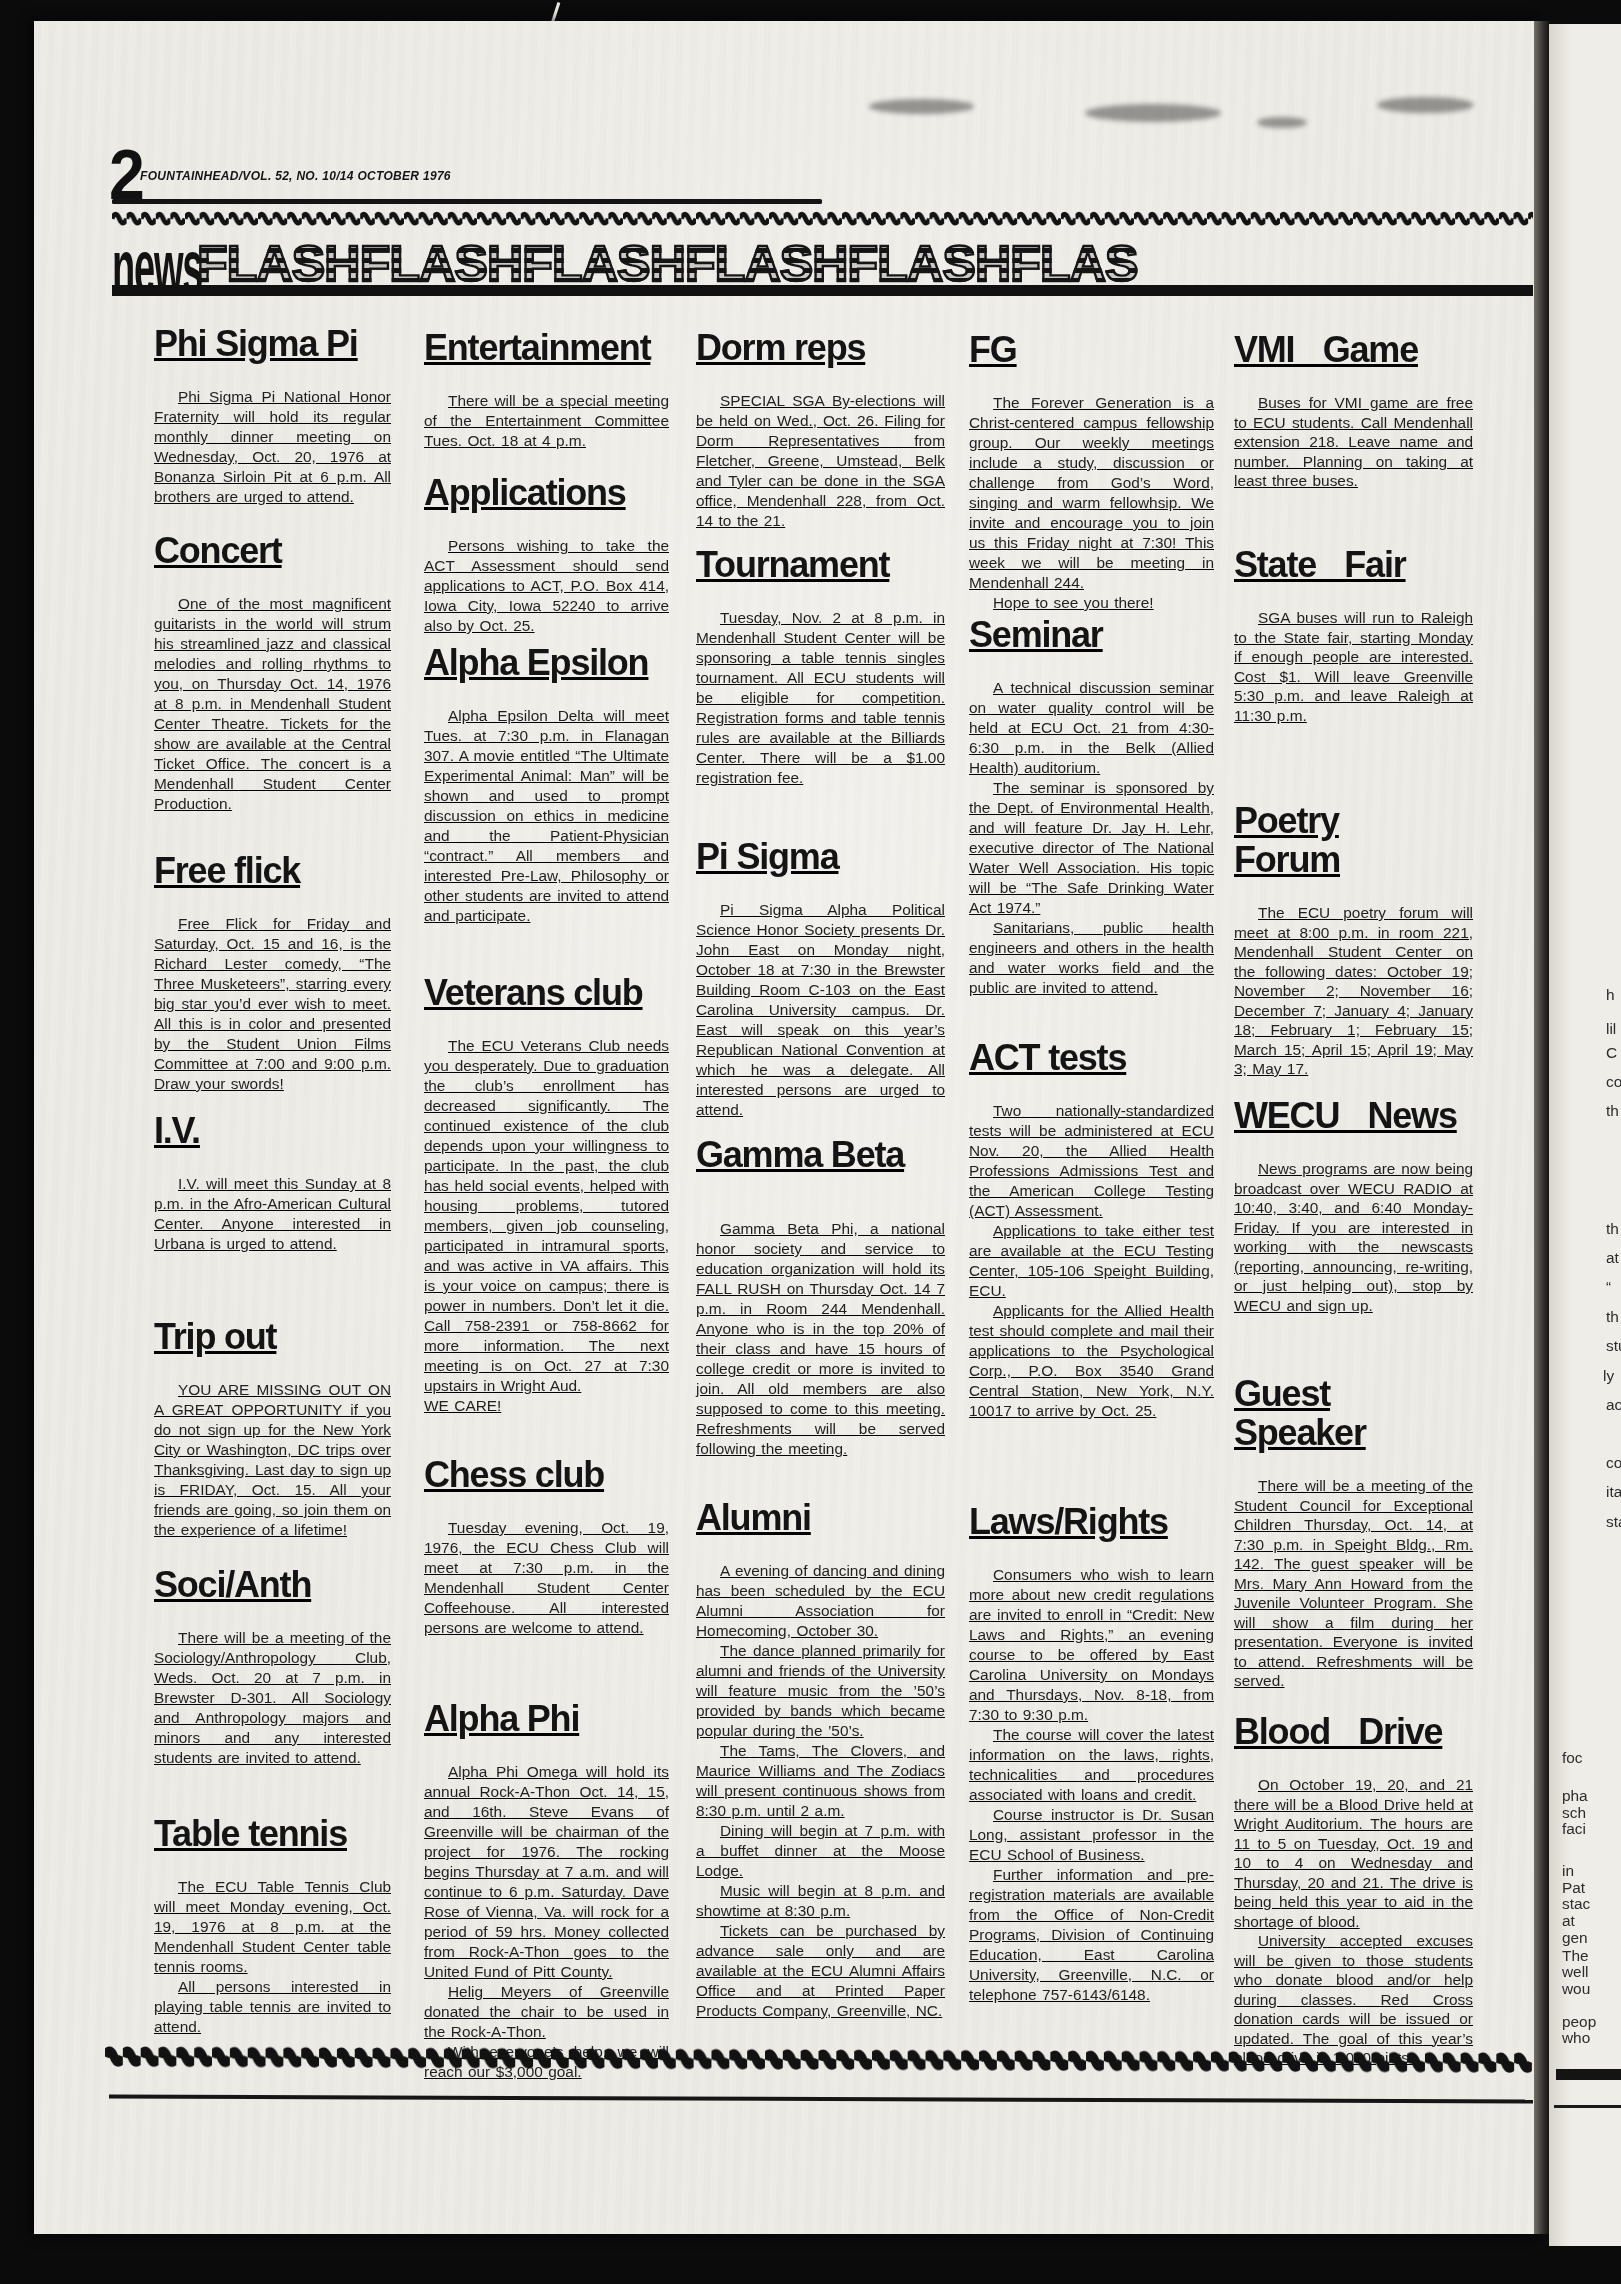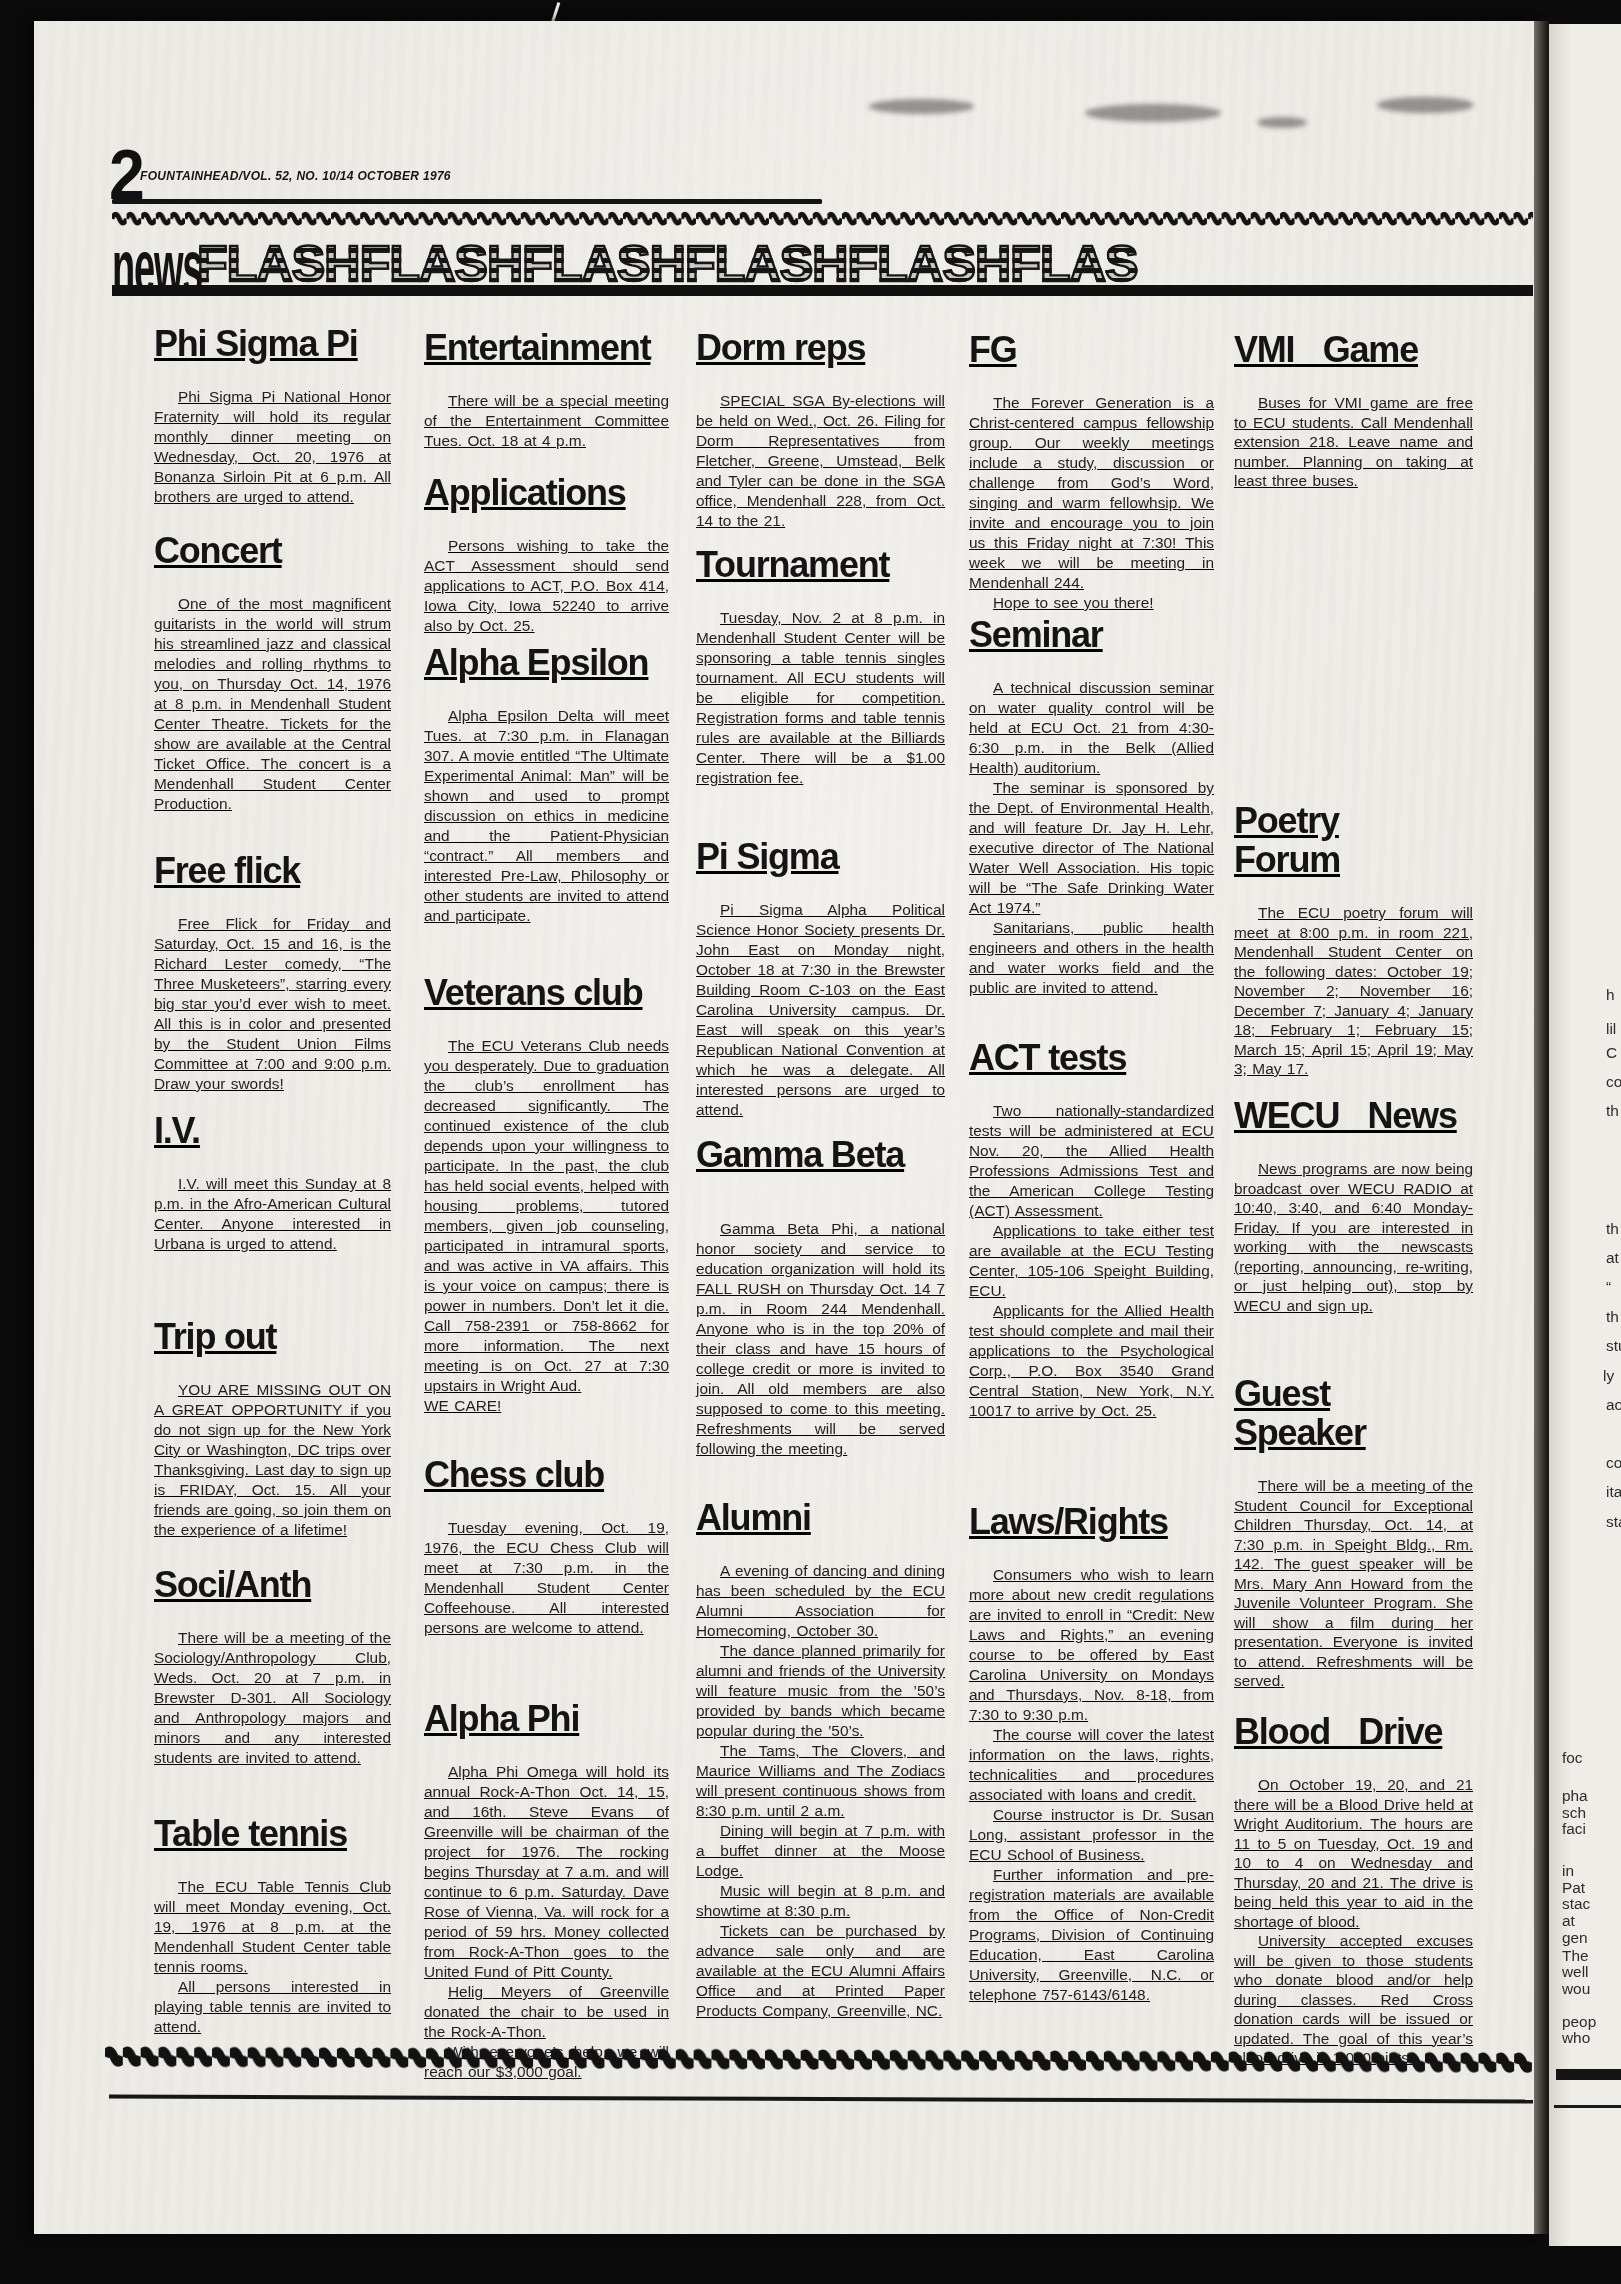--- a/index.html
+++ b/index.html
@@ -219,20 +219,24 @@
         <p>The course will cover the latest information on the laws, rights, technicalities and procedures associated with loans and credit.</p>
         <p>Course instructor is Dr. Susan Long, assistant professor in the ECU School of Business.</p>
         <p>Further information and pre-registration materials are available from the Office of Non-Credit Programs, Division of Continuing Education, East Carolina University, Greenville, N.C. or telephone 757-6143/6148.</p>
       </div>
     </div>
 
     <div class="col col-5">
       <div class="section" style="top:309px">
         <h2>VMI Game</h2>
         <p>Buses for VMI game are free to ECU students. Call Mendenhall extension 218. Leave name and number. Planning on taking at least three buses.</p>
+      </div>
+      <div class="section" style="top:524px">
+        <h2>State Fair</h2>
+        <p>SGA buses will run to Raleigh to the State fair, starting Monday if enough people are interested. Cost $1. Will leave Greenville 5:30 p.m. and leave Raleigh at 11:30 p.m.</p>
       </div>
       <div class="section" style="top:780px">
         <h2>Poetry Forum</h2>
         <p>The ECU poetry forum will meet at 8:00 p.m. in room 221, Mendenhall Student Center on the following dates: October 19; November 2; November 16; December 7; January 4; January 18; February 1; February 15; March 15; April 15; April 19; May 3; May 17.</p>
       </div>
       <div class="section" style="top:1075px">
         <h2>WECU News</h2>
         <p>News programs are now being broadcast over WECU RADIO at 10:40, 3:40, and 6:40 Monday-Friday. If you are interested in working with the newscasts (reporting, announcing, re-writing, or just helping out), stop by WECU and sign up.</p>
       </div>
       <div class="section" style="top:1353px">

